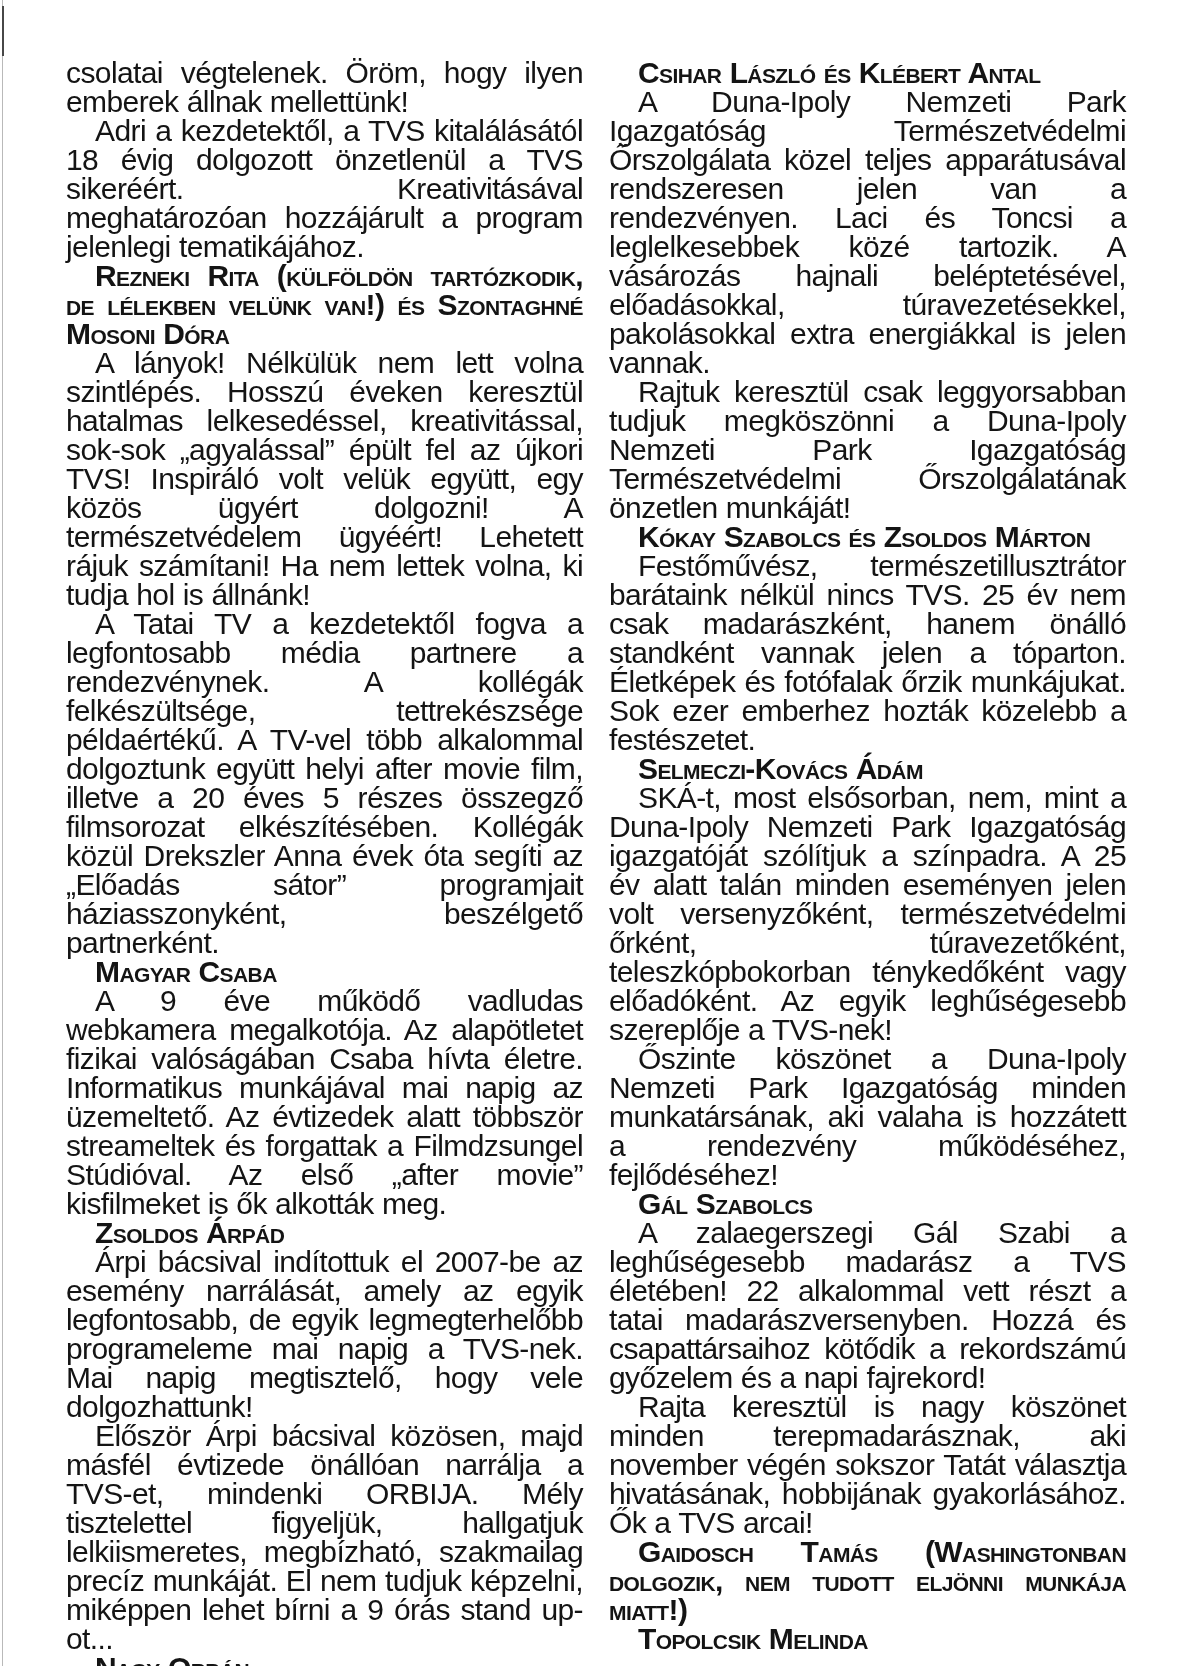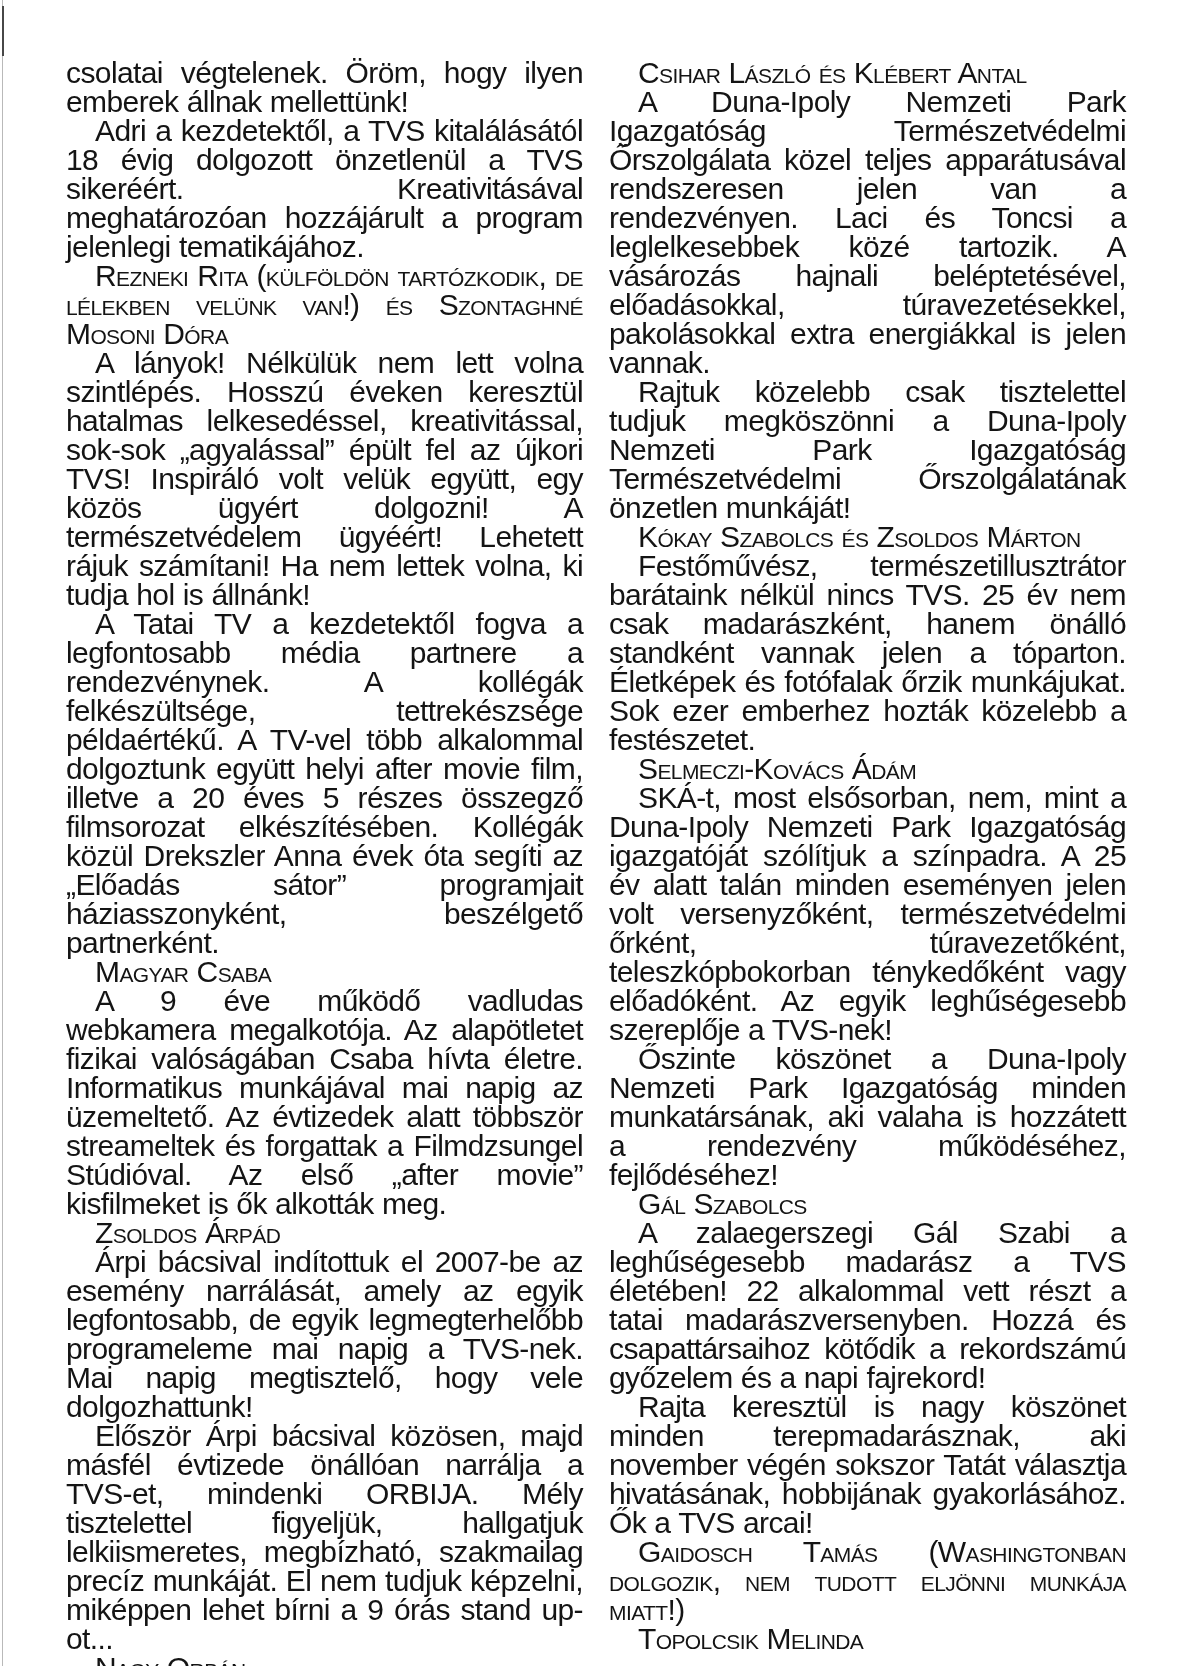--- a/index.html
+++ b/index.html
@@ -38,21 +38,21 @@
     line-height: 29px;
     letter-spacing: -0.6px;
     text-align: justify;
     text-indent: 29px;
     color: #141414;
     word-spacing: 0.5px;
   }
   .para.no-indent { text-indent: 0; }
   .name-heading {
     font-variant: small-caps;
-    font-weight: 400;
+    font-weight: 700;
   }
 </style>
 </head>
 <body>
 
 <div class="page">
   <div class="edge-line"></div>
   <div class="edge-line-dark"></div>
   <div class="columns">
     <div class="col">
@@ -65,21 +65,21 @@
         <p class="para">A 9 éve működő vadludas webkamera megalkotója. Az alapötletet fizikai valóságában Csaba hívta életre. Informatikus munkájával mai napig az üzemeltető. Az évtizedek alatt többször streameltek és forgattak a Filmdzsungel Stúdióval. Az első „after movie” kisfilmeket is ők alkották meg.</p>
         <p class="name-heading">Zsoldos Árpád</p>
         <p class="para">Árpi bácsival indítottuk el 2007-be az esemény narrálását, amely az egyik legfontosabb, de egyik legmegterhelőbb programeleme mai napig a TVS-nek. Mai napig megtisztelő, hogy vele dolgozhattunk!</p>
         <p class="para">Először Árpi bácsival közösen, majd másfél évtizede önállóan narrálja a TVS-et, mindenki ORBIJA. Mély tisztelettel figyeljük, hallgatjuk lelkiismeretes, megbízható, szakmailag precíz munkáját. El nem tudjuk képzelni, miképpen lehet bírni a 9 órás stand up-ot...</p>
         <p class="name-heading">Nagy Orbán</p>
         <p class="para">Igazi háttérember, a nevét minden TVS önkéntes ismeri a lápi embernek! Az ócsai NAGY LACI!!! Az ebéd, a vacsora az Ő és kollégáinak, barátainak munkáját dicséri évtizedek óta!</p>
       </div>
     <div class="col">
         <p class="name-heading">Csihar László és Klébert Antal</p>
         <p class="para">A Duna-Ipoly Nemzeti Park Igazgatóság Természetvédelmi Őrszolgálata közel teljes apparátusával rendszeresen jelen van a rendezvényen. Laci és Toncsi a leglelkesebbek közé tartozik. A vásározás hajnali beléptetésével, előadásokkal, túravezetésekkel, pakolásokkal extra energiákkal is jelen vannak.</p>
-        <p class="para">Rajtuk közelebb csak tisztelettel tudjuk megköszönni a Duna-Ipoly Nemzeti Park Igazgatóság Természetvédelmi Őrszolgálatának önzetlen munkáját!</p>
+        <p class="para">Rajtuk keresztül csak leggyorsabban tudjuk megköszönni a Duna-Ipoly Nemzeti Park Igazgatóság Természetvédelmi Őrszolgálatának önzetlen munkáját!</p>
         <p class="name-heading">Kókay Szabolcs és Zsoldos Márton</p>
         <p class="para">Festőművész, természetillusztrátor barátaink nélkül nincs TVS. 25 év nem csak madarászként, hanem önálló standként vannak jelen a tóparton. Életképek és fotófalak őrzik munkájukat. Sok ezer emberhez hozták közelebb a festészetet.</p>
         <p class="name-heading">Selmeczi-Kovács Ádám</p>
         <p class="para">SKÁ-t, most elsősorban, nem, mint a Duna-Ipoly Nemzeti Park Igazgatóság igazgatóját szólítjuk a színpadra. A 25 év alatt talán minden eseményen jelen volt versenyzőként, természetvédelmi őrként, túravezetőként, teleszkópbokorban ténykedőként vagy előadóként. Az egyik leghűségesebb szereplője a TVS-nek!</p>
         <p class="para">Őszinte köszönet a Duna-Ipoly Nemzeti Park Igazgatóság minden munkatársának, aki valaha is hozzátett a rendezvény működéséhez, fejlődéséhez!</p>
         <p class="name-heading">Gál Szabolcs</p>
         <p class="para">A zalaegerszegi Gál Szabi a leghűségesebb madarász a TVS életében! 22 alkalommal vett részt a tatai madarászversenyben. Hozzá és csapattársaihoz kötődik a rekordszámú győzelem és a napi fajrekord!</p>
         <p class="para">Rajta keresztül is nagy köszönet minden terepmadarásznak, aki november végén sokszor Tatát választja hivatásának, hobbijának gyakorlásához. Ők a TVS arcai!</p>
         <p class="name-heading">Gaidosch Tamás (Washingtonban dolgozik, nem tudott eljönni munkája miatt!)</p>
         <p class="name-heading">Topolcsik Melinda</p>

